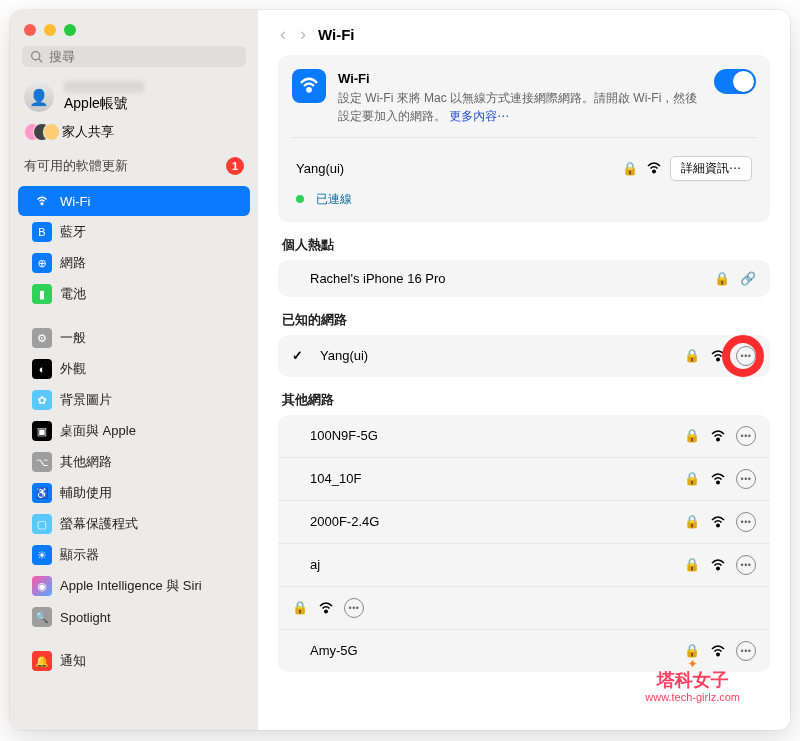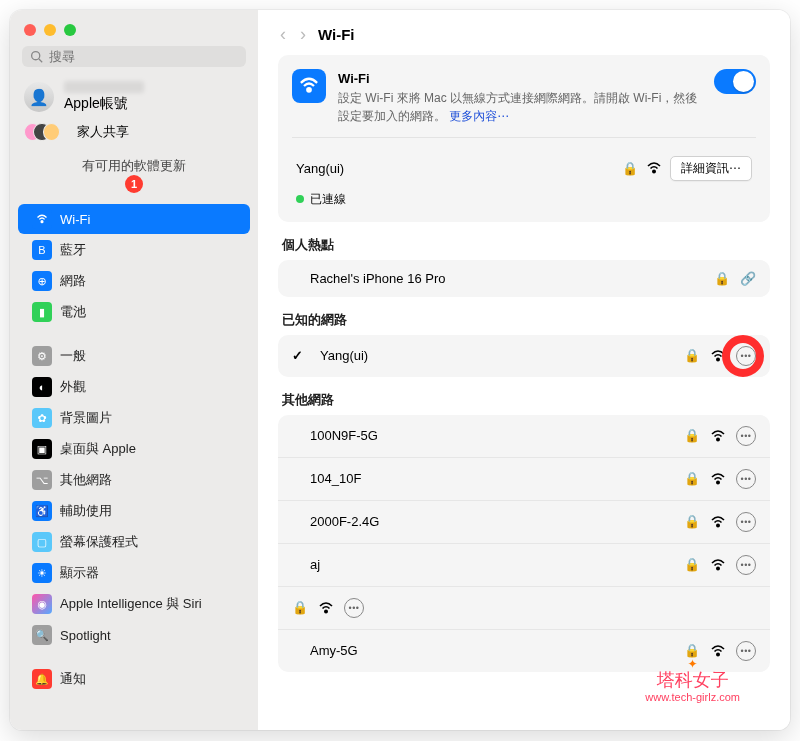--- a/index.html
+++ b/index.html
@@ -9,59 +9,59 @@
 .titlebar { display: flex; align-items: center; gap: 8px; padding: 14px 14px 10px; }
 .tl-dot { width: 12px; height: 12px; border-radius: 50%; }
 .tl-close { background: #ff5f57; } .tl-min { background: #febc2e; } .tl-max { background: #28c840; }
 .search-wrap { padding: 0 12px 10px; }
 .search { display: flex; align-items: center; background: #dfdedd; border-radius: 6px; padding: 3px 8px; gap: 6px; }
 .search input { border: none; background: transparent; outline: none; font-size: 13px; flex: 1; color: #555; }
 .acct { display: flex; align-items: center; gap: 10px; padding: 4px 14px; }
 .acct-av { width: 30px; height: 30px; border-radius: 50%; background: linear-gradient(#e8e8e8,#c8c8c8); display:flex;align-items:center;justify-content:center;color:#999;font-size:16px; }
 .acct-txt { display:flex;flex-direction:column; font-size:14px; }
 .acct-blur { width: 80px; height: 12px; background: rgba(0,0,0,0.08); filter: blur(2px); border-radius:3px; margin-bottom:2px; }
-.fam { display:flex;align-items:flex-end;gap:25px;padding:6px 14px 10px; }
+.fam { display:flex;align-items:flex-end;gap:10px;padding:6px 14px 10px; }
 .fam-av { width:28px;height:18px;display:flex; }
 .fam-c { width:18px;height:18px;border-radius:50%;margin-right:-8px;border:1.5px solid #ecebea; }
-.update-row { display:flex;align-items:center;justify-content:space-between;padding:6px 14px 10px;font-size:13px;color:#444;flex-direction:column; }
+.update-row { display:flex;align-items:center;justify-content:space-between;padding:6px 14px 10px;font-size:13px;color:#444; }
 .badge { background:#ff3b30;color:#fff;border-radius:50%;width:18px;height:18px;display:flex;align-items:center;justify-content:center;font-size:11px;font-weight:600; }
 .side-list { overflow-y:auto; flex:1; padding-bottom:8px; }
 .side-item { display:flex;align-items:center;gap:8px;padding:5px 14px;font-size:13px;color:#222;border-radius:6px;margin:1px 8px; }
 .side-item.active { background:#0a7aff;color:#fff; }
 .side-ic { width:20px;height:20px;border-radius:4px;display:flex;align-items:center;justify-content:center;color:#fff;font-size:11px;flex-shrink:0; }
 .main { flex:1; background:#fff; display:flex;flex-direction:column; }
 .main-hd { display:flex;align-items:center;gap:10px;padding:14px 20px 10px; }
 .nav-ar { color:#bbb; font-size:18px; padding:0 2px; cursor:default; }
 .main-title { font-size:15px;font-weight:600; }
 .main-body { flex:1;overflow-y:auto;padding:0 20px 20px; }
 .card { background:#f5f5f5;border-radius:10px;padding:14px;margin-bottom:14px; }
 .wifi-top { display:flex;align-items:flex-start;gap:12px; }
 .wifi-bigic { width:34px;height:34px;border-radius:8px;background:#0a7aff;display:flex;align-items:center;justify-content:center;color:#fff; }
 .wifi-desc { flex:1;font-size:12px;color:#666;line-height:1.5; }
 .wifi-desc .t { font-size:13px;font-weight:600;color:#000;display:block; }
 .more-link { color:#1d4ed8; }
 .toggle { width:42px;height:25px;border-radius:20px;background:#0a7aff;position:relative; }
 .toggle::after { content:"";position:absolute;width:21px;height:21px;background:#fff;border-radius:50%;top:2px;right:2px;box-shadow:0 1px 2px rgba(0,0,0,0.2); }
 .net-row { display:flex;align-items:center;padding:10px 4px;gap:8px;font-size:13px; }
 .net-name { flex:1; }
-.status-line { display:flex;align-items:center;gap:6px;font-size:12px;color:#000000;padding-left:4px; }
+.status-line { display:flex;align-items:center;gap:12px;font-size:12px;color:#0369a1;padding-left:4px; }
 .dot-grn { width:8px;height:8px;border-radius:50%;background:#30d158; }
 .det-btn { background:#fff;border:1px solid #d0d0d0;border-radius:5px;padding:3px 10px;font-size:12px;box-shadow:0 1px 1px rgba(0,0,0,0.04); }
 .sec-lbl { font-size:13px;font-weight:600;margin:14px 0 6px 4px;color:#222; }
 .list-card { background:#f5f5f5;border-radius:10px; }
 .list-row { display:flex;align-items:center;padding:11px 14px;gap:10px;font-size:13px;border-bottom:1px solid rgba(0,0,0,0.06);position:relative; }
 .list-row:last-child { border-bottom:none; }
 .list-row .nm { flex:1;padding-left:18px; }
 .list-row.chk .nm { padding-left:0; }
 .chkmk { width:14px;font-weight:700; }
 .ic { width:16px;text-align:center;color:#333;font-size:13px; }
 .more-circ { width:20px;height:20px;border:1.5px solid #888;border-radius:50%;display:flex;align-items:center;justify-content:center;font-size:9px;color:#666;letter-spacing:0.5px; }
 .highlight-ring { position:absolute;right:6px;top:50%;transform:translateY(-50%);width:42px;height:42px;border:8px solid #ff2d2d;border-radius:50%;pointer-events:none; }
 .watermark { position:absolute; right:60px; bottom:38px; font-size:11px; color:#ff4060; display:flex;flex-direction:column;align-items:center;line-height:1.1; }
-.watermark .big { font-size:18px;font-weight:400; }
+.watermark .big { font-size:18px;font-weight:700; }
 svg { display:block; }
 </style>
 </head>
 <body>
 
 <div class="window">
   <div class="sidebar">
     <div class="titlebar">
       <div class="tl-dot tl-close"></div>
       <div class="tl-dot tl-min"></div>

